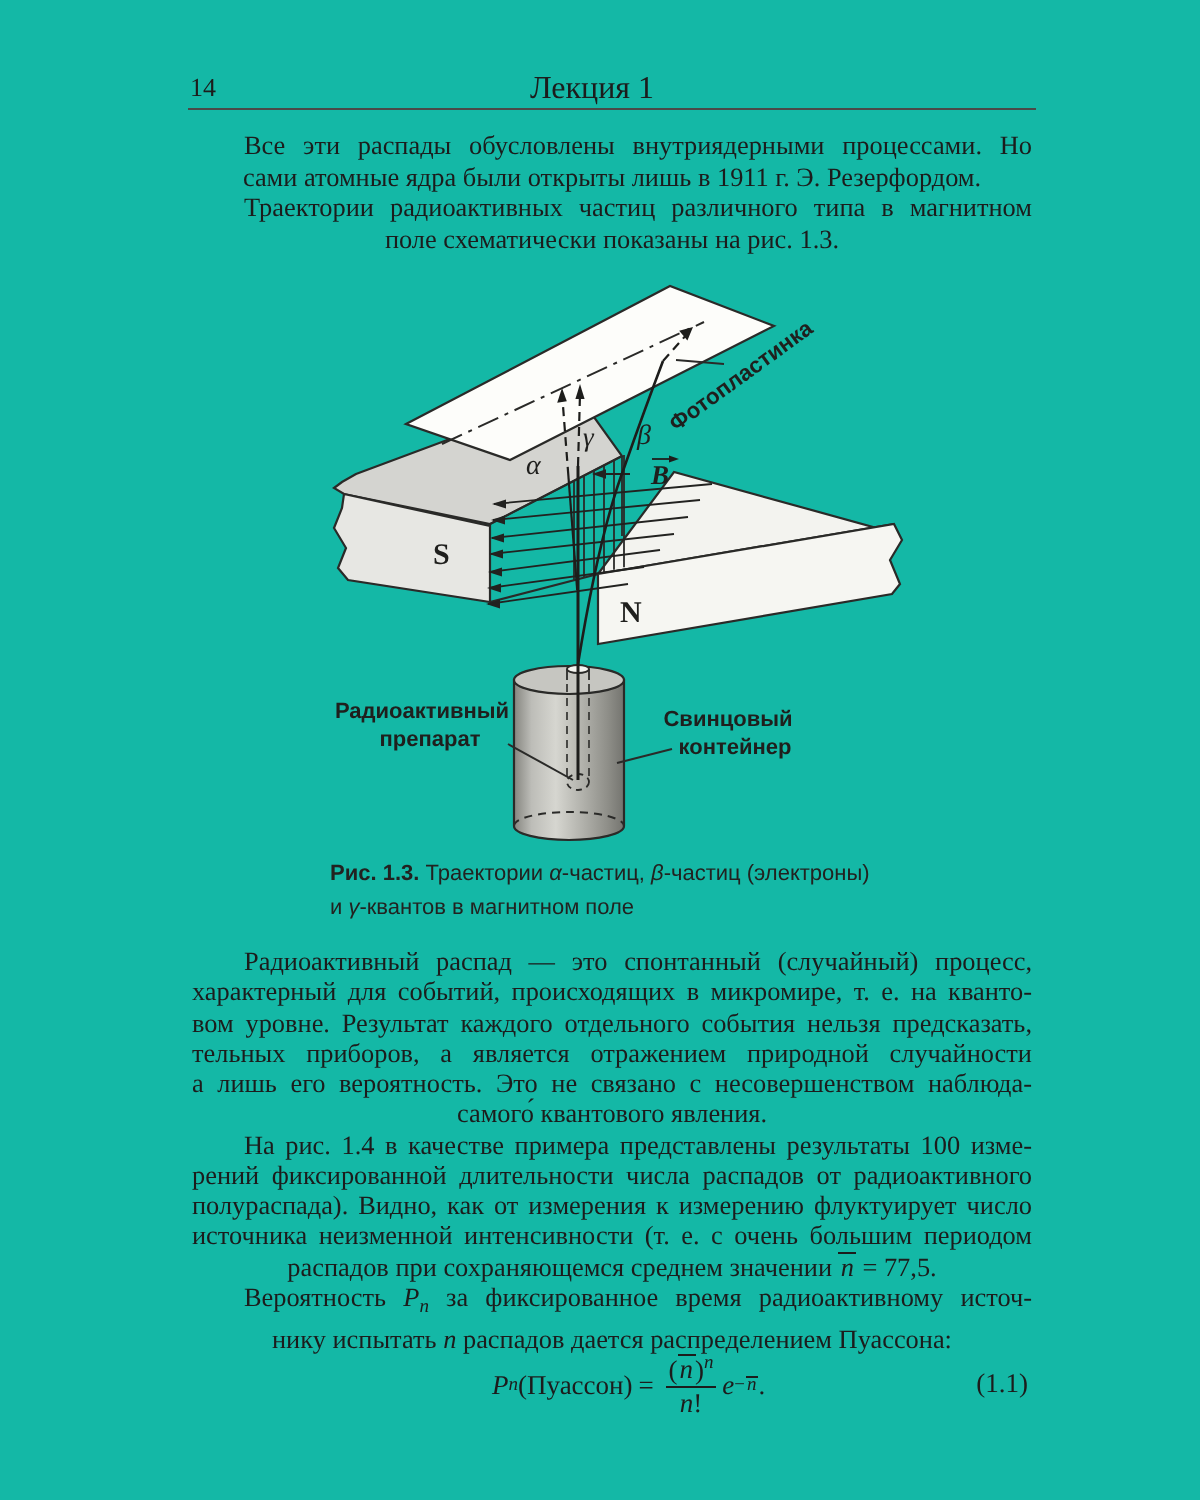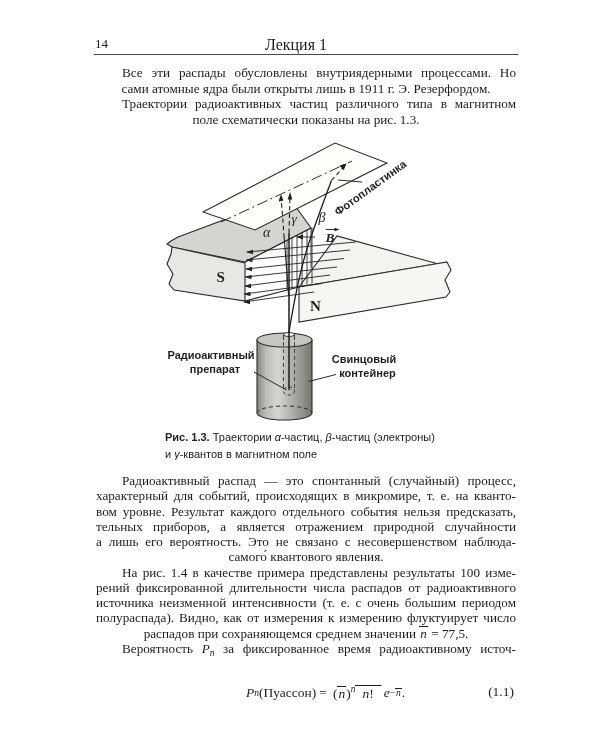--- a/index.html
+++ b/index.html
@@ -1,16 +1,16 @@
 <!DOCTYPE html>
 <html><head>
 <meta charset="utf-8">
 <style>
   html,body{margin:0;padding:0;background:#e8e8e6;}
-  #page{position:relative;width:600px;height:750px;background:#ffffff;overflow:hidden;
+  #page{position:relative;width:600px;height:750px;background:#14b8a6;overflow:hidden;
         font-family:"Liberation Serif",serif;color:#1c1c1c;}
   
   .hdr-num{position:absolute;left:95px;top:36px;font-size:13px;}
   .hdr-title{position:absolute;left:96px;top:36px;width:400px;text-align:center;font-size:16px;}
   .hdr-rule{position:absolute;left:94px;top:54px;width:424px;border-top:1.6px solid #4a4a48;}
   
   .tblock{position:absolute;left:96px;width:420px;font-size:13.2px;}
   #blockA{top:65px;line-height:15.6px;}
   #blockB{top:473px;line-height:15.25px;}
   .ln{white-space:nowrap;text-align:justify;text-align-last:justify;}
@@ -22,21 +22,21 @@
   
   #fig{position:absolute;left:140px;top:136px;width:330px;height:292px;
        font-family:"Liberation Sans",sans-serif;}
   #caption{position:absolute;left:165px;top:429px;width:310px;
        font-family:"Liberation Sans",sans-serif;font-size:11px;line-height:17px;color:#222220;}
   #caption b{font-weight:bold;}
   
   #formula{position:absolute;left:96px;top:674px;width:420px;height:38px;font-size:13.5px;}
   .feq{position:absolute;left:150px;top:0;height:38px;display:flex;align-items:center;}
   .feq .sp{margin:0 3px;}
-  .frac{display:inline-flex;flex-direction:row;align-items:center;margin:0 3px;line-height:1.15;}
+  .frac{display:inline-flex;flex-direction:column;align-items:center;margin:0 3px;line-height:1.15;}
   .frac .den{border-top:1.1px solid #1c1c1c;padding:0 7px;}
   .feq sup{font-size:9.5px;}
   .eqno{position:absolute;right:2px;top:10px;}
   svg text{fill:#1f1f1d;}
 </style>
 </head>
 <body>
 
 <div id="page">
 
@@ -165,24 +165,25 @@
 
   <div id="blockB" class="tblock">
     <div class="ln ind">Радиоактивный распад — это спонтанный (случайный) процесс,</div>
     <div class="ln">характерный для событий, происходящих в микромире, т. е. на кванто-</div>
     <div class="ln">вом уровне. Результат каждого отдельного события нельзя предсказать,</div>
     <div class="ln">тельных приборов, а является отражением природной случайности</div>
     <div class="ln">а лишь его вероятность. Это не связано с несовершенством наблюда-</div>
     <div class="lnl">самого́ квантового явления.</div>
     <div class="ln ind">На рис. 1.4 в качестве примера представлены результаты 100 изме-</div>
     <div class="ln">рений фиксированной длительности числа распадов от радиоактивного</div>
+    <div class="ln">полураспада). Видно, как от измерения к измерению флуктуирует число</div>
     <div class="ln">источника неизменной интенсивности (т. е. с очень большим периодом</div>
-    <div class="ln">полураспада). Видно, как от измерения к измерению флуктуирует число</div>
     <div class="lnl"><span>распадов при сохраняющемся среднем значении </span><span class="ovl">n</span><span> = 77,5.</span></div>
     <div class="ln ind"><span>Вероятность </span><i>P</i><sub class="si"><i>n</i></sub><span> за фиксированное время радиоактивному источ-</span></div>
+    <div class="lnl"><span>нику испытать </span><i>n</i><span> распадов дается распределением Пуассона:</span></div>
   </div>
 
   <div id="formula">
     <span class="feq">
       <i>P</i>
         <sub class="si"><i>n</i></sub>
         <span>(Пуассон)</span>
         <span class="sp">=</span>
         <span class="frac">
           <span class="num"><span>(</span><span class="ovl">n</span><span>)</span><sup><i>n</i></sup></span>

